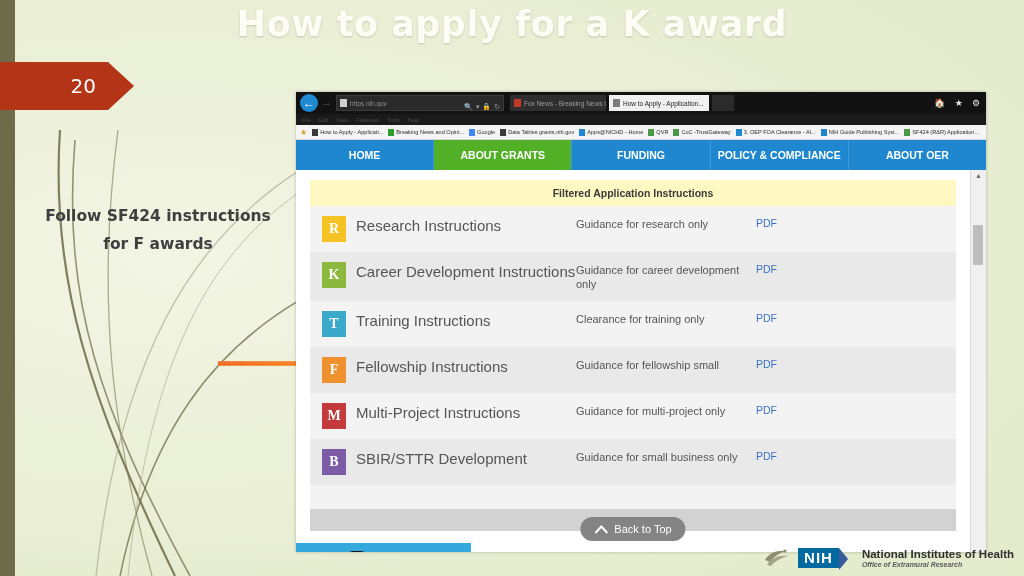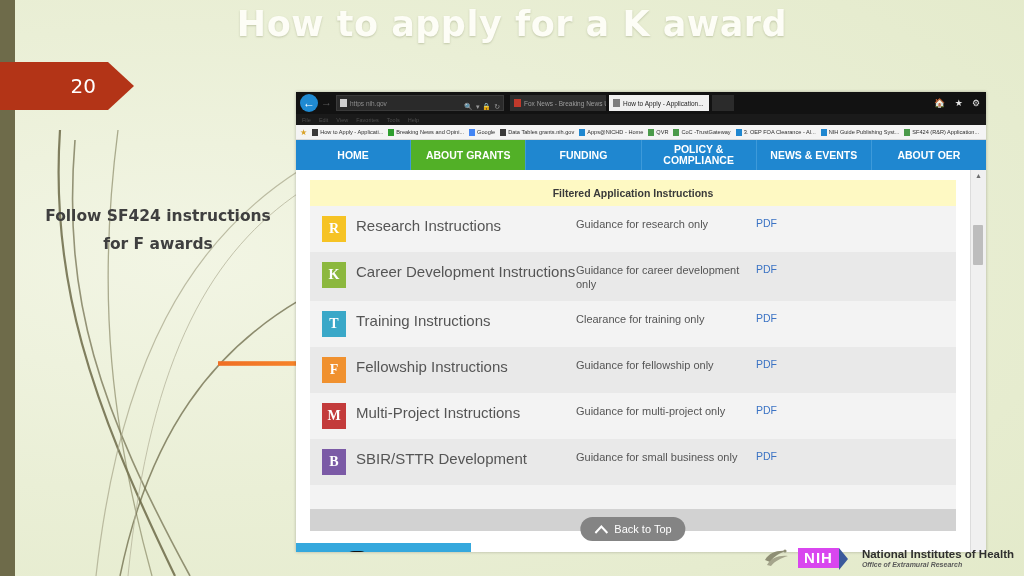--- a/index.html
+++ b/index.html
@@ -203,21 +203,21 @@
   }
   #scroll .sarrow {
     position:absolute; left:0; width:15px; text-align:center;
     color:#6d6d6d; font-size:7px;
   }
   #scroll .up { top:2px; }
 
   
   #nih { position:absolute; right:10px; bottom:6px; display:flex; align-items:center; gap:7px; }
   #nih .nih-box {
-    background:#d946ef; color:#fff; font-weight:bold; font-size:15px;
+    background:#0369a1; color:#fff; font-weight:bold; font-size:15px;
     padding:1px 6px 2px 6px; letter-spacing:1px;
     font-family:"Liberation Sans", sans-serif;
     position:relative;
   }
   #nih .nih-arrow {
     position:absolute; right:-9px; top:0; width:0; height:0;
     border-top:11px solid transparent; border-bottom:11px solid transparent;
     border-left:9px solid #3b5a9b;
   }
   #nih .nih-txt1 { font-size:11.5px; font-weight:bold; color:#2f2f2f; line-height:12px; }
@@ -350,21 +350,20 @@
         <i class="bfav" style="background:#4a9a4a"></i>
         <span>SF424 (R&amp;R) Application...</span>
       </span>
   </div>
 
   <div id="site-nav">
     <div class="nav-item">HOME</div>
     <div class="nav-item active">ABOUT GRANTS</div>
     <div class="nav-item">FUNDING</div>
     <div class="nav-item">POLICY &amp; COMPLIANCE</div>
-    <div class="nav-item">NEWS &amp; EVENTS</div>
     <div class="nav-item">ABOUT OER</div>
   </div>
 
   <div id="page">
     <div id="page-inner">
       <div id="page-pad">
 
         <div id="tbl-head">Filtered Application Instructions</div>
 
         <div class="row base">
@@ -384,21 +383,21 @@
         <div class="row base">
           <div class="badge" style="background:#3aa8c8">T</div>
           <div class="r-name">Training Instructions</div>
           <div class="r-desc">Clearance for training only</div>
           <div class="r-pdf">PDF</div>
         </div>
 
         <div class="row alt">
           <div class="badge" style="background:#f0912f">F</div>
           <div class="r-name">Fellowship Instructions</div>
-          <div class="r-desc">Guidance for fellowship only</div>
+          <div class="r-desc">Guidance for fellowship small</div>
           <div class="r-pdf">PDF</div>
         </div>
 
         <div class="row base">
           <div class="badge" style="background:#c33b3b">M</div>
           <div class="r-name">Multi-Project Instructions</div>
           <div class="r-desc">Guidance for multi-project only</div>
           <div class="r-pdf">PDF</div>
         </div>
 

